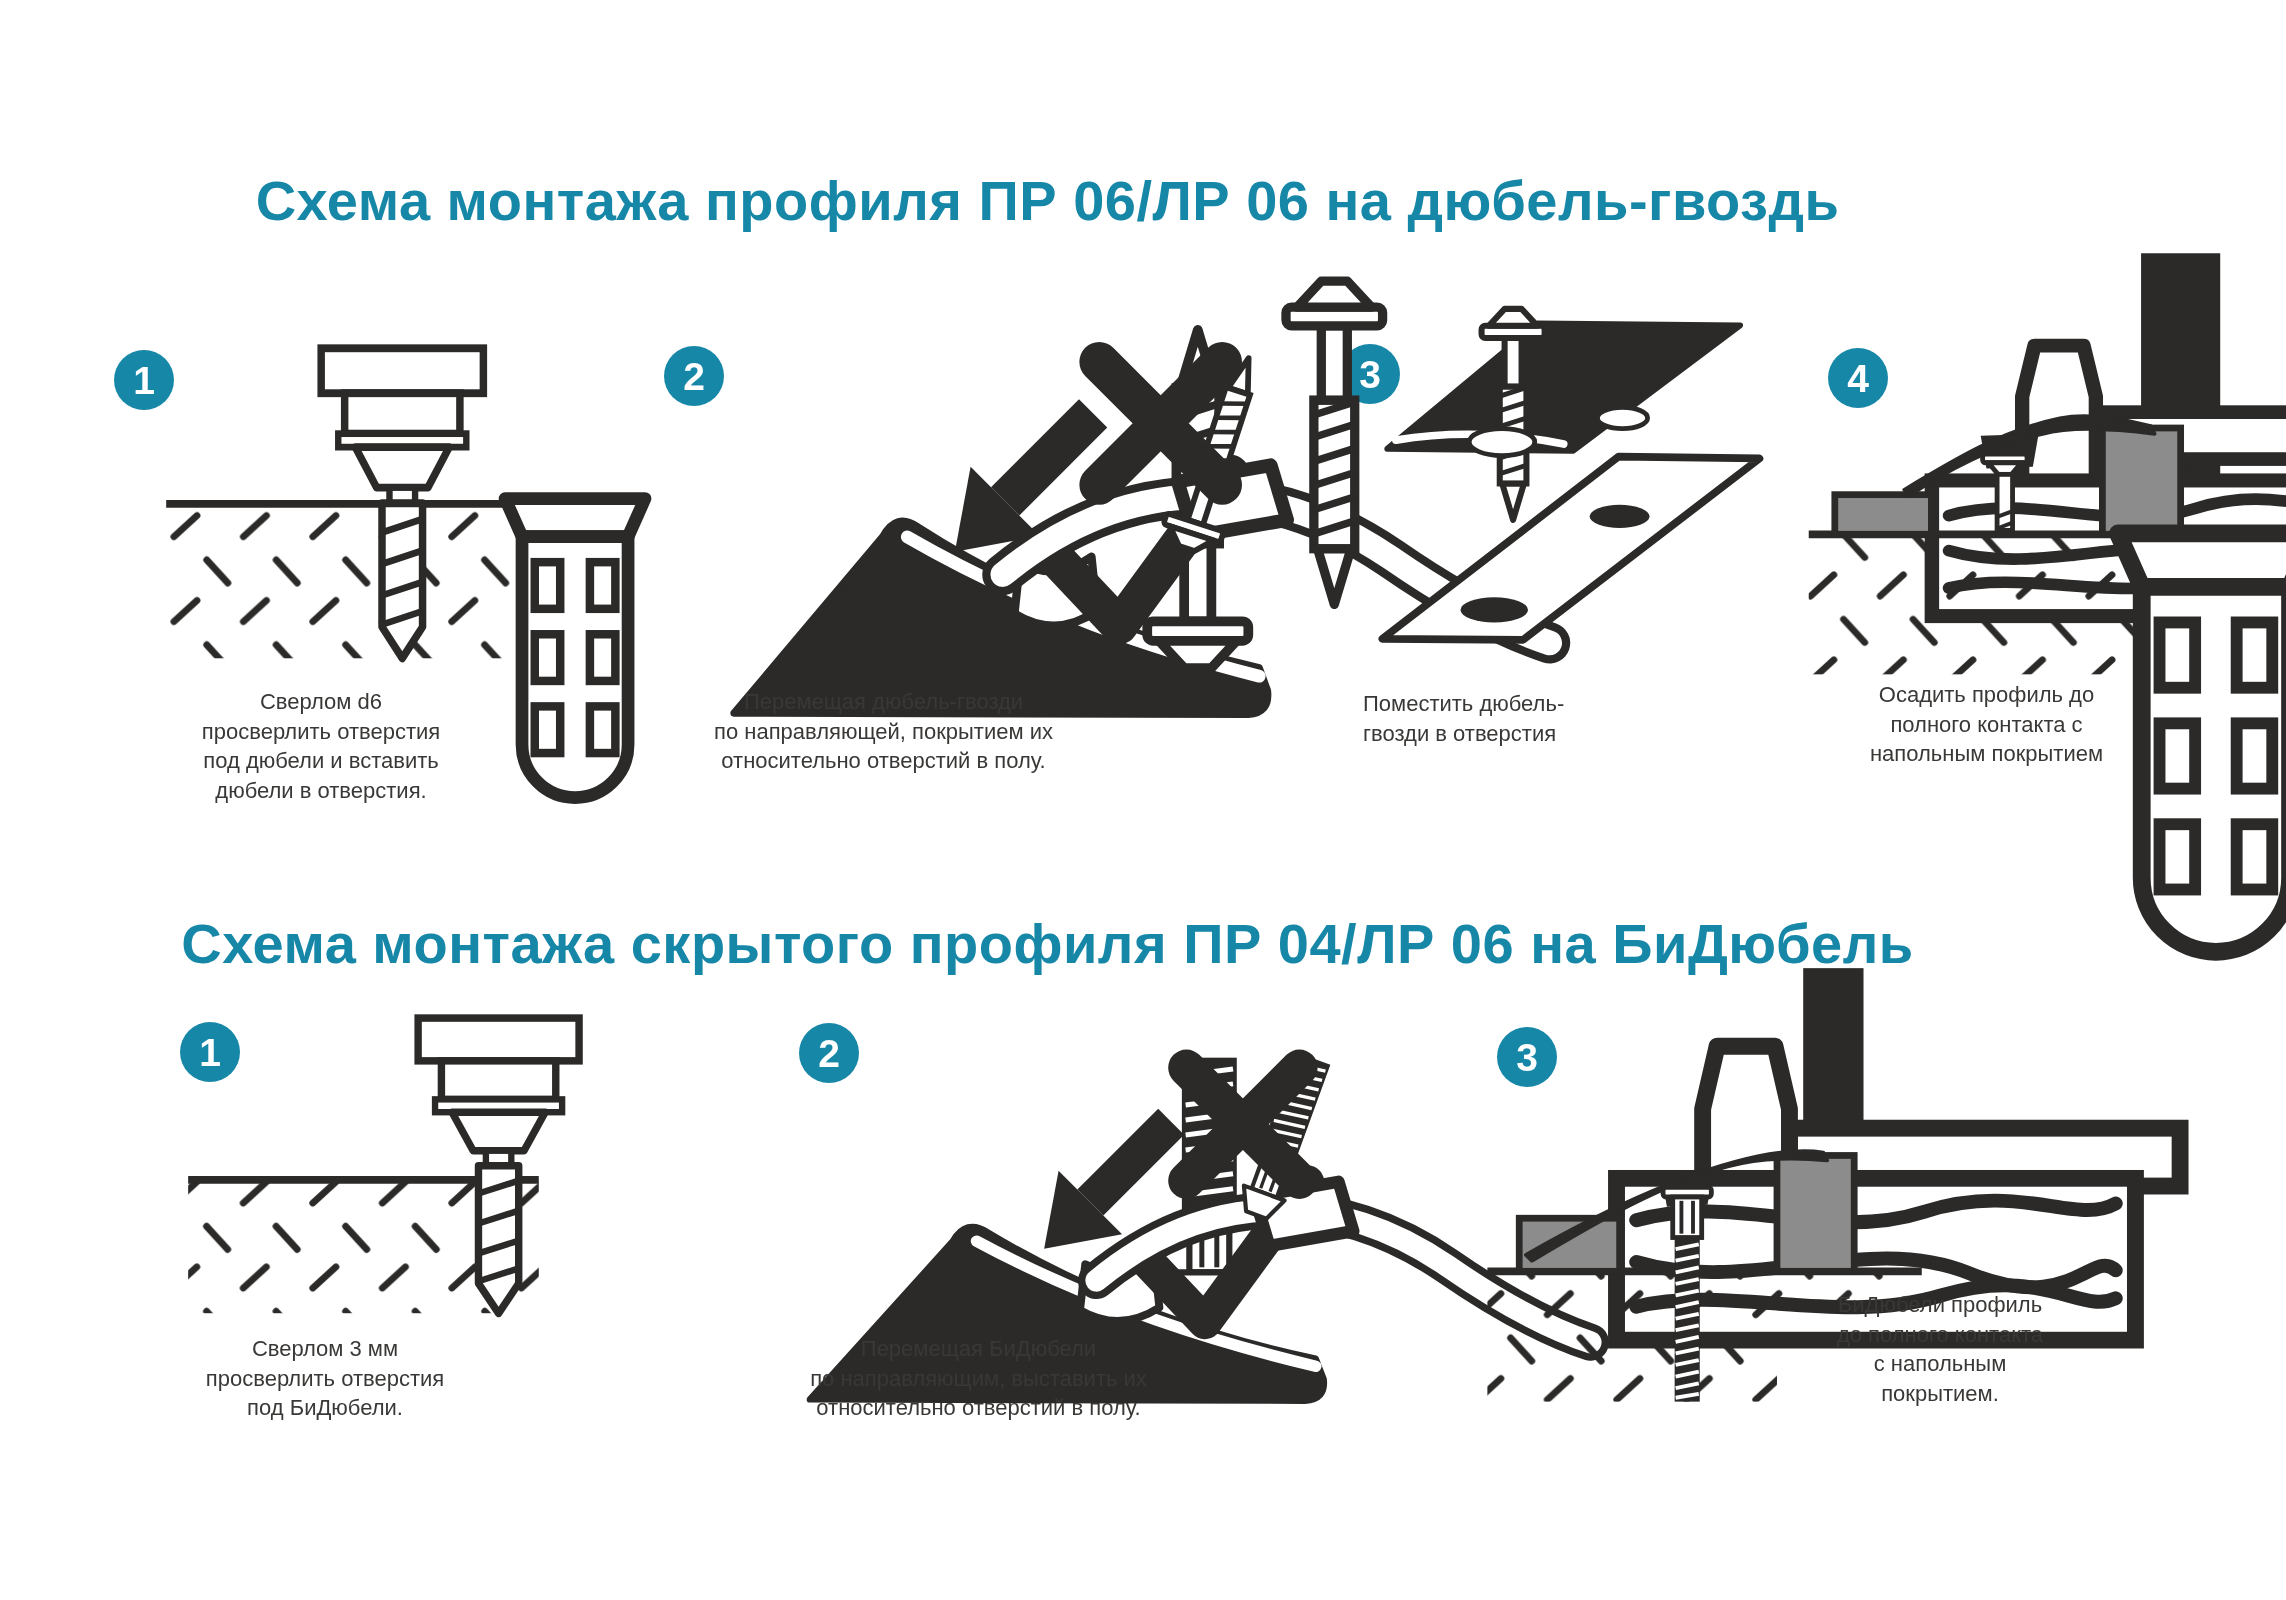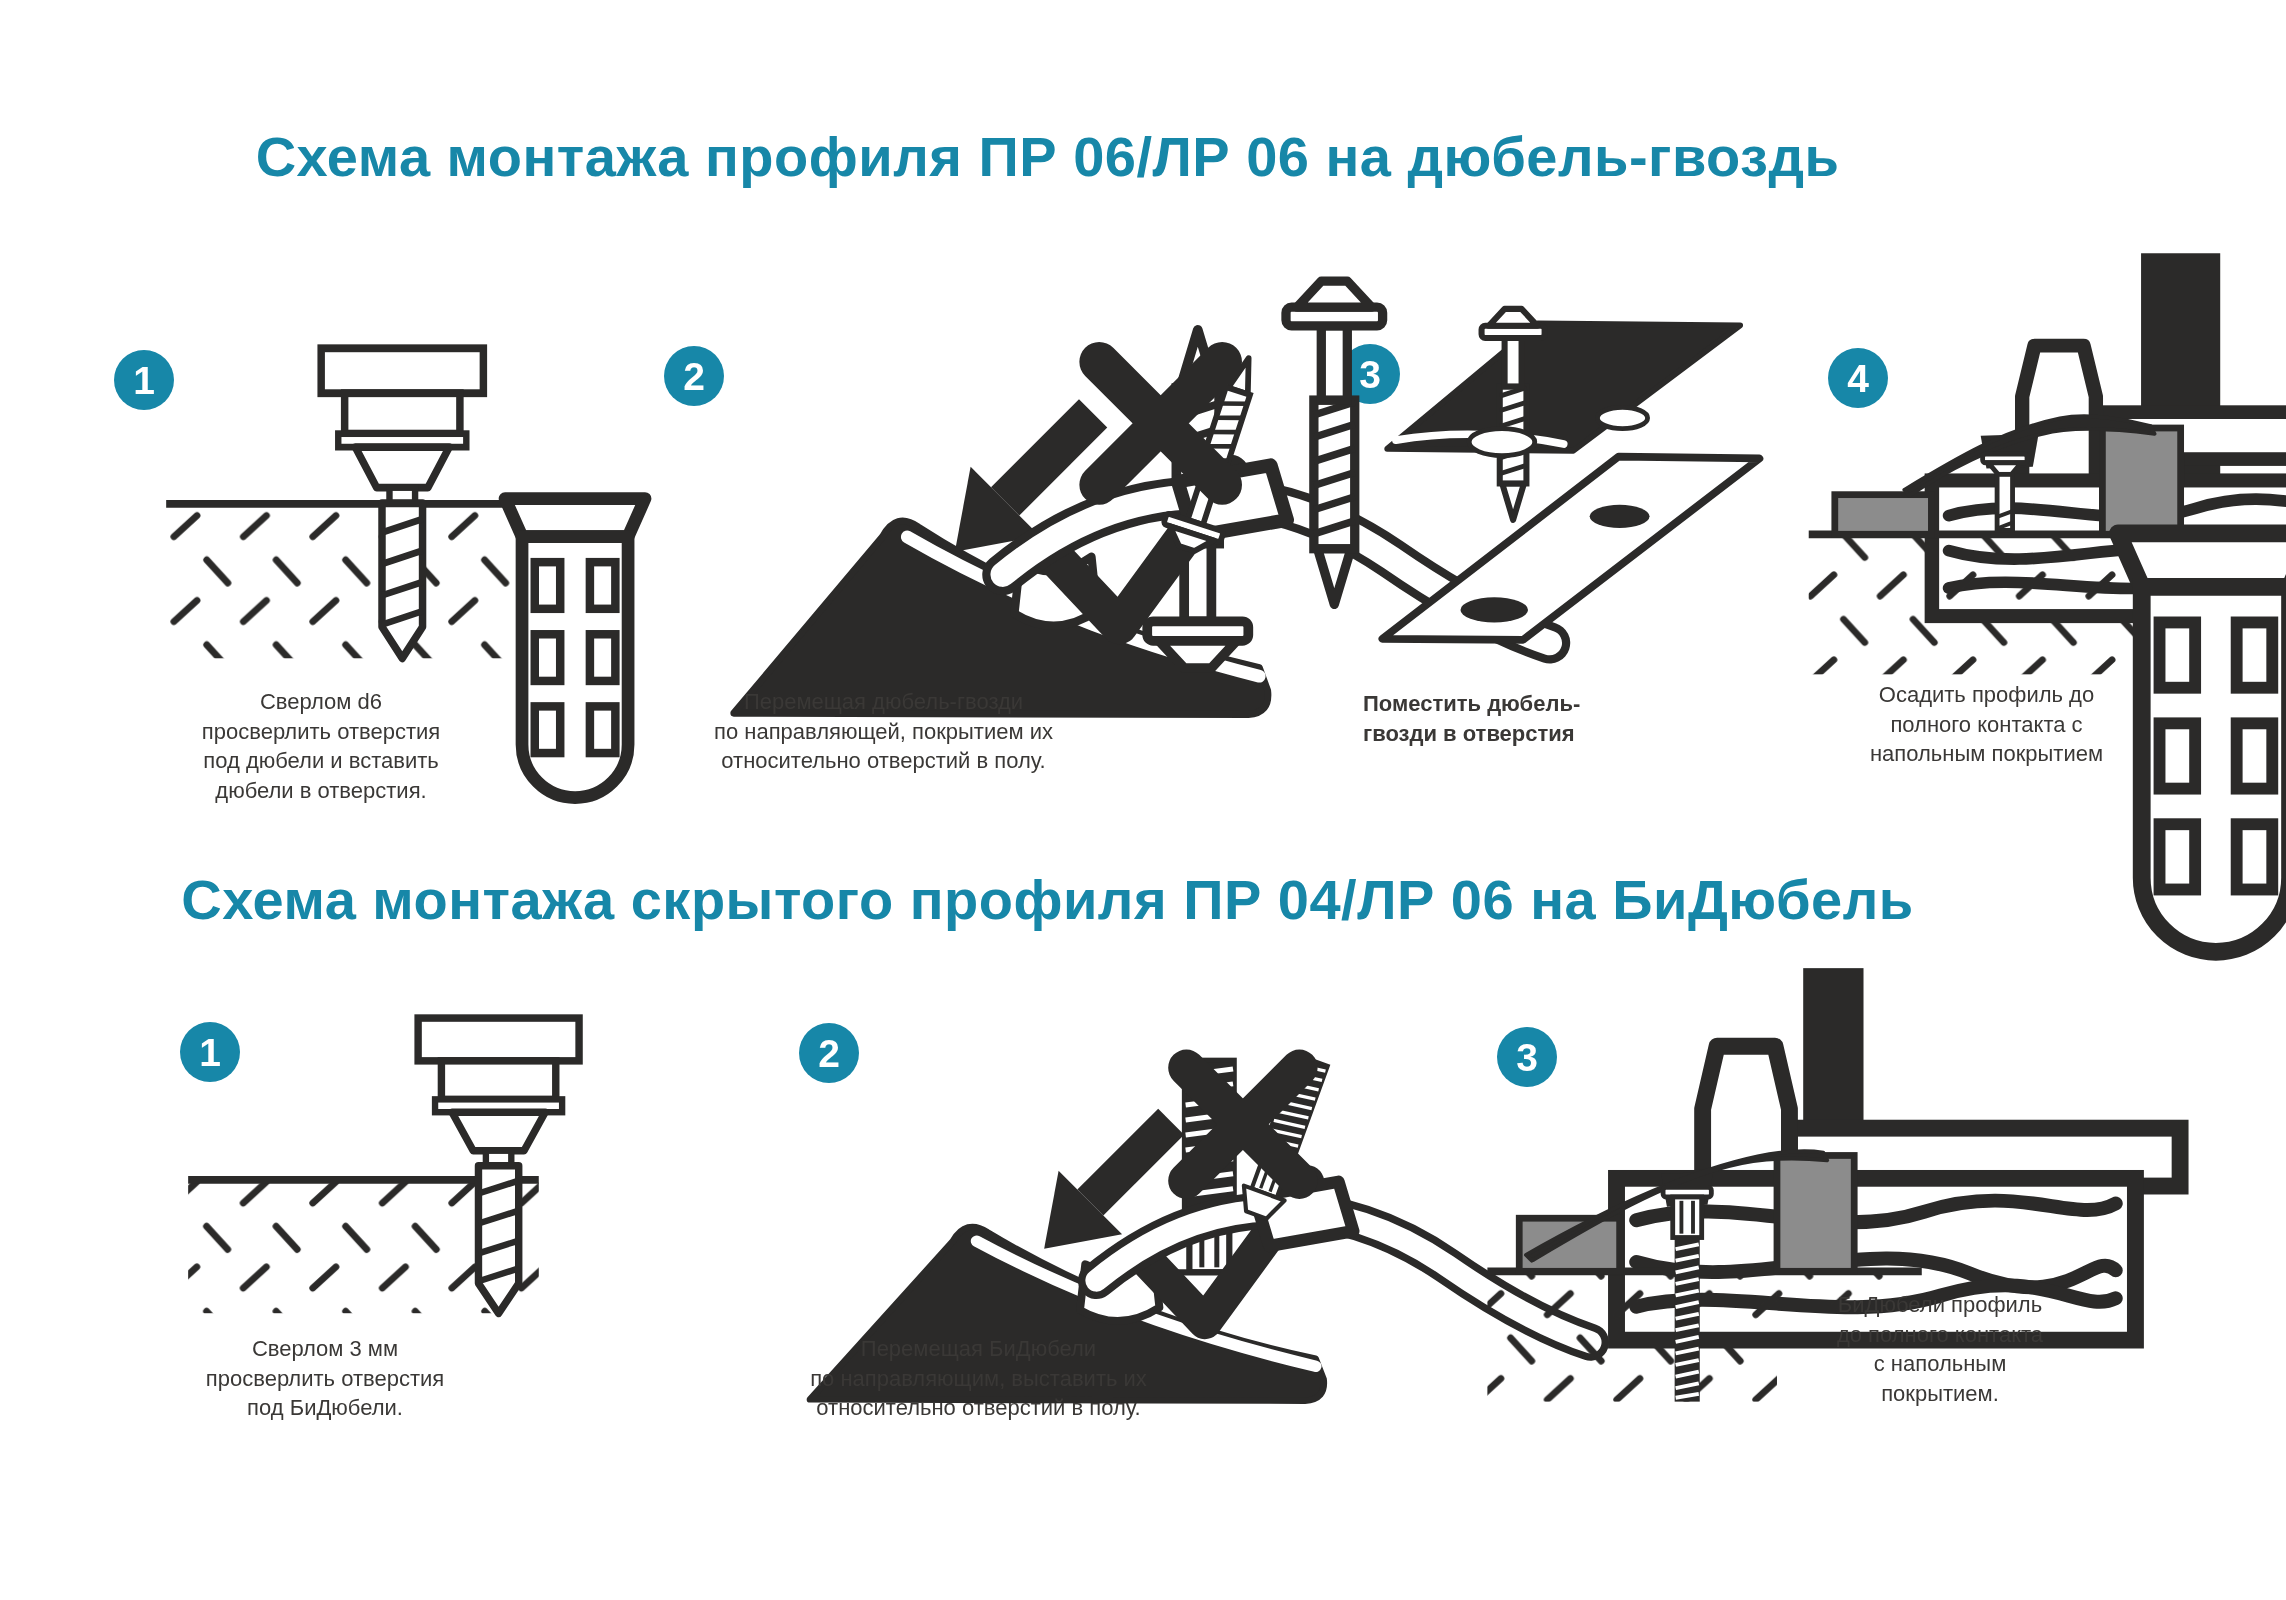--- a/index.html
+++ b/index.html
@@ -1,17 +1,17 @@
 <!DOCTYPE html>
 <html><head>
 <meta charset="utf-8">
 <style>
   html,body{margin:0;padding:0;background:#ffffff;font-family:"Liberation Sans",sans-serif;color:#2b2a29;}
   .canvas{position:relative;width:2286px;height:1601px;background:#fff;overflow:hidden;}
-  .title{position:absolute;left:0;width:2095px;text-align:center;font-weight:700;font-size:56px;letter-spacing:0.5px;color:#1787a8;}
+  .title{position:absolute;left:0;width:2095px;text-align:center;font-weight:700;font-size:56px;letter-spacing:0.5px;color:#1787a8;margin-top:44px;}
   .badge{position:absolute;width:60px;height:60px;border-radius:50%;background:#1787a8;color:#fff;
          display:flex;align-items:center;justify-content:center;font-size:39px;font-weight:700;line-height:1;}
   .caption{position:absolute;font-size:22px;line-height:1.35;color:#3a3836;white-space:pre-line;text-align:center;}
   .caption.left{text-align:left;}
   .scene{position:absolute;overflow:visible;}
   svg *{vector-effect:none;}
 </style>
 </head>
 <body>
 
@@ -199,21 +199,21 @@
     </g>
   </svg>
 
   <div class="caption" style="left:70px;top:687px;width:502px;">Сверлом d6
 просверлить отверстия
 под дюбели и вставить
 дюбели в отверстия.</div>
   <div class="caption" style="left:536px;top:687px;width:695px;">Перемещая дюбель-гвозди
 по направляющей, покрытием их
 относительно отверстий в полу.</div>
-  <div class="caption left" style="left:1363px;top:689px;width:406px;font-weight:bold;">Поместить дюбель-
+  <div class="caption left" style="left:1363px;top:689px;width:406px;">Поместить дюбель-
 гвозди в отверстия</div>
   <div class="caption" style="left:1745px;top:680px;width:483px;">Осадить профиль до
 полного контакта с
 напольным покрытием</div>
 
   <div class="title" style="top:867px;">Схема монтажа скрытого профиля ПР 04/ЛР 06 на БиДюбель</div>
 
   <div class="badge" style="left:180px;top:1022px;">
       <span>1</span>
     </div>

